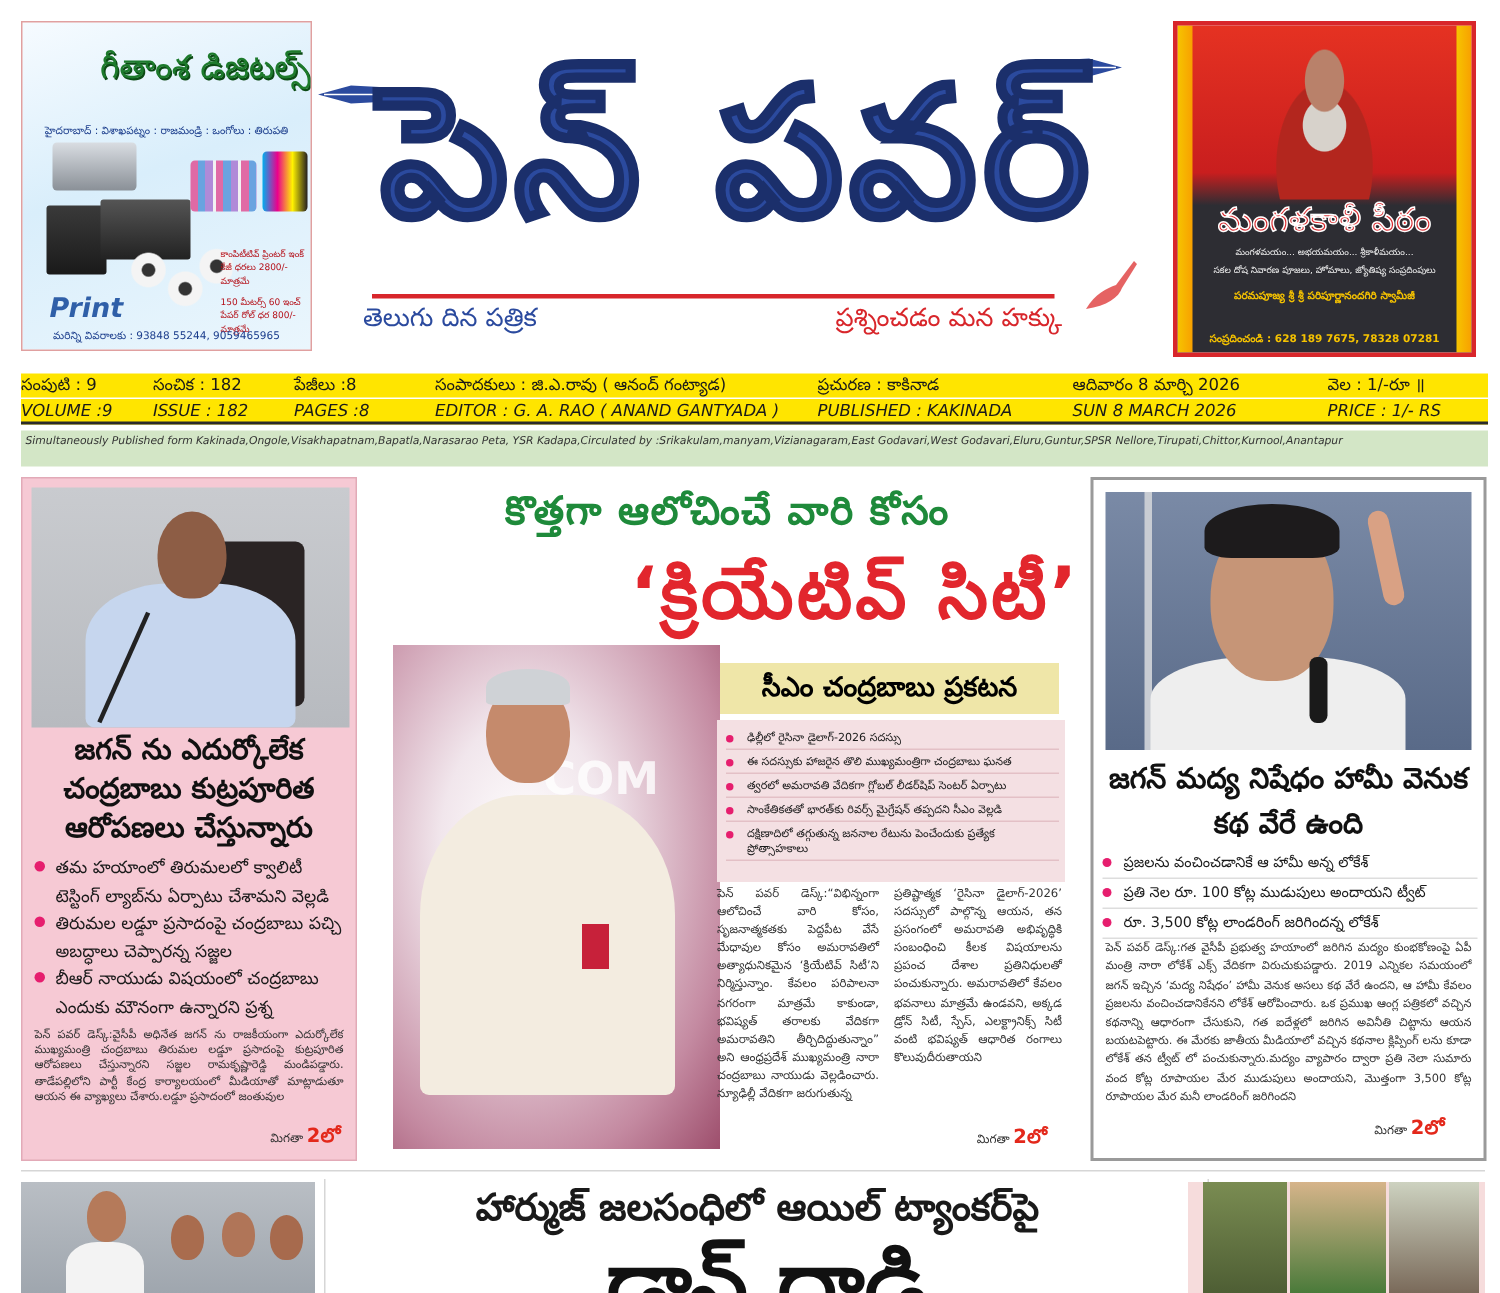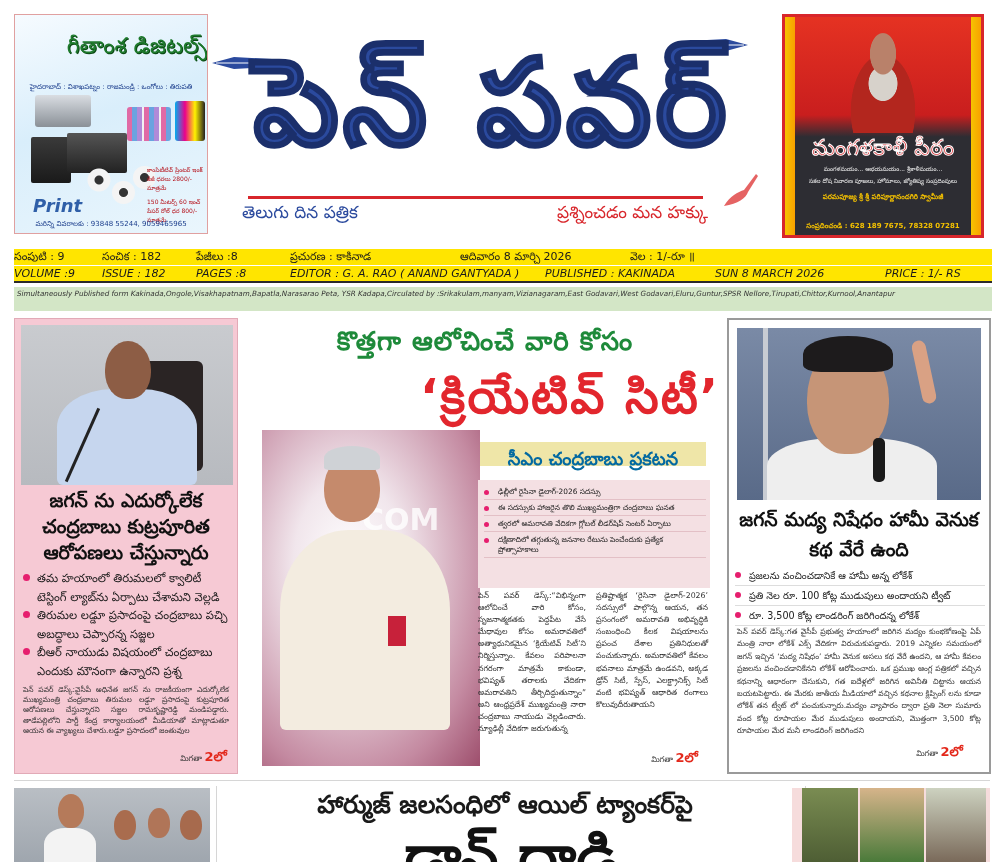--- a/index.html
+++ b/index.html
@@ -86,22 +86,22 @@
 
   
   .story-center { position: absolute; left: 250px; top: 318px; width: 470px; height: 458px; }
   .story-center .kicker { position: absolute; left: 0; right: 0; top: 8px; text-align: center; font-weight: bold; font-size: 26px;
     color: #1e8a3a; letter-spacing: 1px; }
   .story-center .main-head { position: absolute; left: 0; right: 0; top: 50px; text-align: right; font-weight: bold; font-size: 48px;
     color: #e2262d; letter-spacing: 2px; }
   .story-center .photo { left: 12px; top: 112px; width: 218px; height: 336px;
     background: radial-gradient(ellipse at 40% 40%, #ffffff 0%, #f1e6ec 30%, #c48aa1 75%, #9d4e6c 100%); }
   .story-center .com-text { position: absolute; left: 100px; top: 72px; font-weight: bold; font-size: 30px; color: #fff; opacity: .8; }
-  .story-center .sub-box { position: absolute; left: 230px; top: 124px; width: 226px; height: 24px; background: #efe6a8;
-    font-weight: bold; font-size: 18px; line-height: 34px; text-align: center; color: #0369a1; }
+  .story-center .sub-box { position: absolute; left: 230px; top: 124px; width: 226px; height: 34px; background: #efe6a8;
+    font-weight: bold; font-size: 18px; line-height: 34px; text-align: center; color: #000000; }
   .story-center .pts { position: absolute; left: 228px; top: 162px; width: 232px; height: 108px; background: #f4e0e3; }
   .story-center .pts .bullets { left: 6px; right: 4px; top: 4px; font-size: 7.4px; line-height: 10px; }
   .story-center .pts .bullets li { border-bottom: 1px solid #e3c0c6; padding-top: 3px; padding-bottom: 2px; }
   .story-center .pts .bullets li::before { background: #e61e6e; width: 5px; height: 5px; top: 6px; }
   .story-center .body-text.c1 { left: 228px; top: 272px; width: 108px; font-size: 7.8px; line-height: 12.1px; }
   .story-center .body-text.c2 { left: 346px; top: 272px; width: 112px; font-size: 7.8px; line-height: 12.1px; }
   .story-center .contd { right: 22px; bottom: 8px; }
 
   
   .story-right { position: absolute; left: 727px; top: 318px; width: 264px; height: 456px; border: 2px solid #9a9a9a; background: #fff; }
@@ -167,20 +167,21 @@
   <div class="ad-line" style="top:148px">మంగళమయం... అభయమయం... శ్రీకాళీమయం...</div>
   <div class="ad-line" style="top:160px">సకల దోష నివారణ పూజలు, హోమాలు, జ్యోతిష్య సంప్రదింపులు</div>
   <div class="ad-line hl" style="top:176px">పరమపూజ్య శ్రీ శ్రీ పరిపూర్ణానందగిరి స్వామీజీ</div>
   <div class="ad-contact">సంప్రదించండి : 628 189 7675, 78328 07281</div>
 </div>
 
 <div class="bar bar-te">
   <span class="c1">సంపుటి : 9</span>
   <span class="c2">సంచిక : 182</span>
   <span class="c3">పేజీలు :8</span>
+  <span class="c4">సంపాదకులు : జి.ఎ.రావు ( ఆనంద్ గంట్యాడ)</span>
   <span class="c5">ప్రచురణ : కాకినాడ</span>
   <span class="c6">ఆదివారం 8 మార్చి 2026</span>
   <span class="c7">వెల : 1/-రూ ॥</span>
 </div>
 <div class="bar bar-en">
   <span class="c1">VOLUME :9</span>
   <span class="c2">ISSUE : 182</span>
   <span class="c3">PAGES :8</span>
   <span class="c4">EDITOR : G. A. RAO ( ANAND GANTYADA )</span>
   <span class="c5">PUBLISHED : KAKINADA</span>
@@ -215,20 +216,21 @@
     <div class="person-head" style="left:62px;top:24px;width:56px;height:68px;background:#c58a6c;"></div>
     <div style="position:absolute;left:62px;top:16px;width:56px;height:24px;border-radius:50% 50% 10% 10%;background:#cfd2d6;"></div>
     <div style="position:absolute;left:126px;top:186px;width:18px;height:30px;background:#c7213a;"></div>
   </div>
   <div class="sub-box">సీఎం చంద్రబాబు ప్రకటన</div>
   <div class="pts">
     <ul class="bullets">
       <li>ఢిల్లీలో రైసినా డైలాగ్-2026 సదస్సు</li>
       <li>ఈ సదస్సుకు హాజరైన తొలి ముఖ్యమంత్రిగా చంద్రబాబు ఘనత</li>
       <li>త్వరలో అమరావతి వేదికగా గ్లోబల్ లీడర్‌షిప్ సెంటర్ ఏర్పాటు</li>
+      <li>సాంకేతికతతో భారత్‌కు రివర్స్ మైగ్రేషన్ తప్పదని సీఎం వెల్లడి</li>
       <li>దక్షిణాదిలో తగ్గుతున్న జననాల రేటును పెంచేందుకు ప్రత్యేక ప్రోత్సాహకాలు</li>
     </ul>
   </div>
   <div class="body-text c1">పెన్ పవర్ డెస్క్:“విభిన్నంగా ఆలోచించే వారి కోసం, సృజనాత్మకతకు పెద్దపీట వేసే మేధావుల కోసం అమరావతిలో అత్యాధునికమైన ‘క్రియేటివ్ సిటీ’ని నిర్మిస్తున్నాం. కేవలం పరిపాలనా నగరంగా మాత్రమే కాకుండా, భవిష్యత్ తరాలకు వేదికగా అమరావతిని తీర్చిదిద్దుతున్నాం” అని ఆంధ్రప్రదేశ్ ముఖ్యమంత్రి నారా చంద్రబాబు నాయుడు వెల్లడించారు. న్యూఢిల్లీ వేదికగా జరుగుతున్న</div>
   <div class="body-text c2">ప్రతిష్టాత్మక ‘రైసినా డైలాగ్-2026’ సదస్సులో పాల్గొన్న ఆయన, తన ప్రసంగంలో అమరావతి అభివృద్ధికి సంబంధించి కీలక విషయాలను ప్రపంచ దేశాల ప్రతినిధులతో పంచుకున్నారు. అమరావతిలో కేవలం భవనాలు మాత్రమే ఉండవని, అక్కడ డ్రోన్ సిటీ, స్పేస్, ఎలక్ట్రానిక్స్ సిటీ వంటి భవిష్యత్ ఆధారిత రంగాలు కొలువుదీరుతాయని</div>
   <div class="contd"><span>మిగతా</span> <b>2లో</b></div>
 </div>
 
 <div class="story-right">
   <div class="photo">

